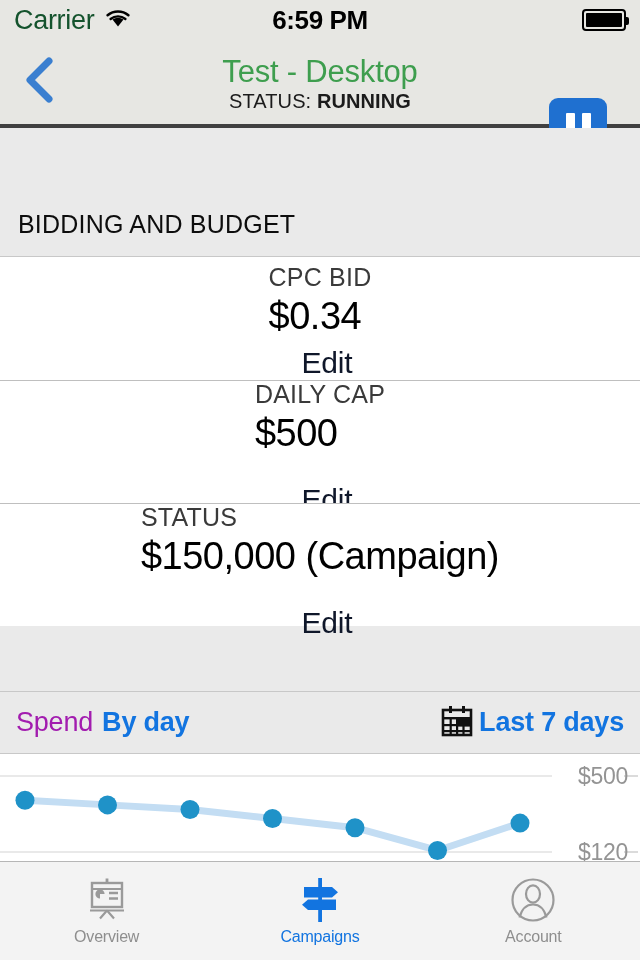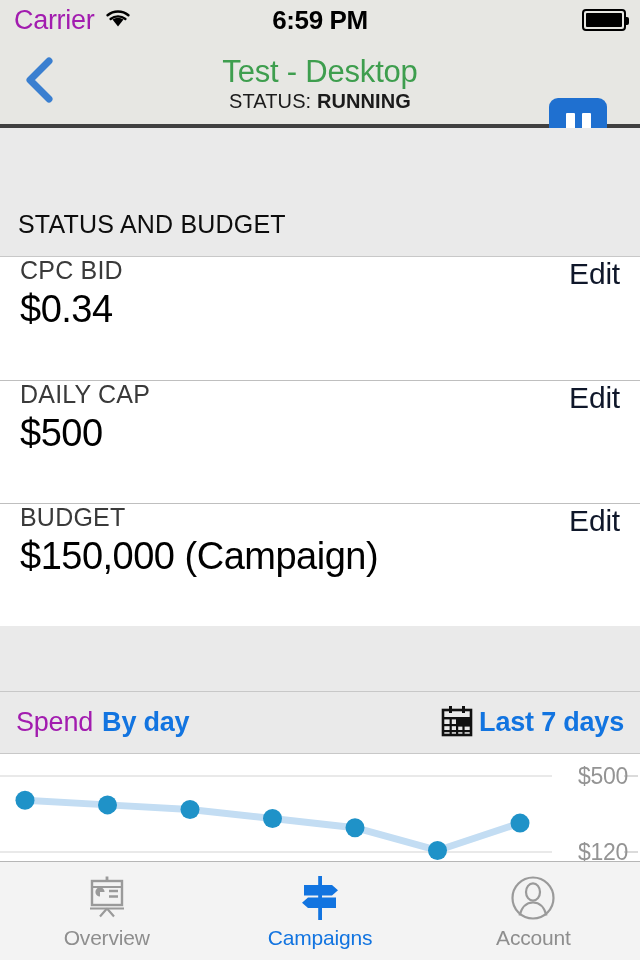--- a/index.html
+++ b/index.html
@@ -34,21 +34,21 @@
     position: relative;
     flex: 0 0 auto;
   }
   .status-left {
     display: flex;
     align-items: center;
     gap: 9px;
   }
   .carrier-label {
     font-size: 27px;
-    color: #a21caf;
+    color: #14532d;
     letter-spacing: -0.3px;
     line-height: 1;
   }
   .wifi-icon { display: block; }
   .status-time {
     position: absolute;
     left: 0; right: 0;
     text-align: center;
     font-size: 26px;
     font-weight: bold;
@@ -176,25 +176,26 @@
     color: #0d0d0d;
     letter-spacing: 0.2px;
   }
   .list {
     background: #ffffff;
   }
   .list-row {
     height: 123px;
     background: #ffffff;
     display: flex;
-    align-items: flex-start;
+    align-items: center;
     padding: 0 20px;
     box-sizing: border-box;
     position: relative;
     cursor: pointer;
+    flex-direction: column;
   }
   .list-row + .list-row { border-top: 1px solid #bfbfbf; gap: 28px; }
   .row-texts {
     display: flex;
     flex-direction: column;
     justify-content: center;
     gap: 3px;
     flex: 1 1 auto;
     min-width: 0;
   }
@@ -289,21 +290,21 @@
   .tab-item {
     flex: 1 1 0;
     display: flex;
     flex-direction: column;
     align-items: center;
     justify-content: center;
     gap: 6px;
     cursor: pointer;
   }
   .tab-label {
-    font-size: 21px;
+    font-size: 16px;
     letter-spacing: -0.2px;
     color: #8e8e8e;
     line-height: 1;
   }
   .tab-item.active .tab-label { color: #1274e0; }
   .tab-icon { height: 46px; display: flex; align-items: center; justify-content: center; }
 </style>
 </head>
 <body>
 
@@ -347,21 +348,21 @@
           <span class="pause-bar"></span>
       </span>
     </div>
   </div>
 
   <div class="content">
 
     <div class="gap-gray" style="height:64px;"></div>
 
     <div class="section-header">
-      <span class="section-header-label">STATUS AND BUDGET</span>
+      <span class="section-header-label">BIDDING AND BUDGET</span>
     </div>
 
     <div class="list">
 
       <div class="list-row">
         <div class="row-texts">
           <div class="row-label">CPC BID</div>
           <div class="row-value">$0.34</div>
         </div>
         <div class="row-action">Edit</div>
@@ -370,21 +371,21 @@
       <div class="list-row">
         <div class="row-texts">
           <div class="row-label">DAILY CAP</div>
           <div class="row-value">$500</div>
         </div>
         <div class="row-action">Edit</div>
       </div>
 
       <div class="list-row">
         <div class="row-texts">
-          <div class="row-label">BUDGET</div>
+          <div class="row-label">STATUS</div>
           <div class="row-value">$150,000 (Campaign)</div>
         </div>
         <div class="row-action">Edit</div>
       </div>
 
     </div>
 
     <div class="gap-gray" style="height:65px;"></div>
 
     <div class="chart-header">

